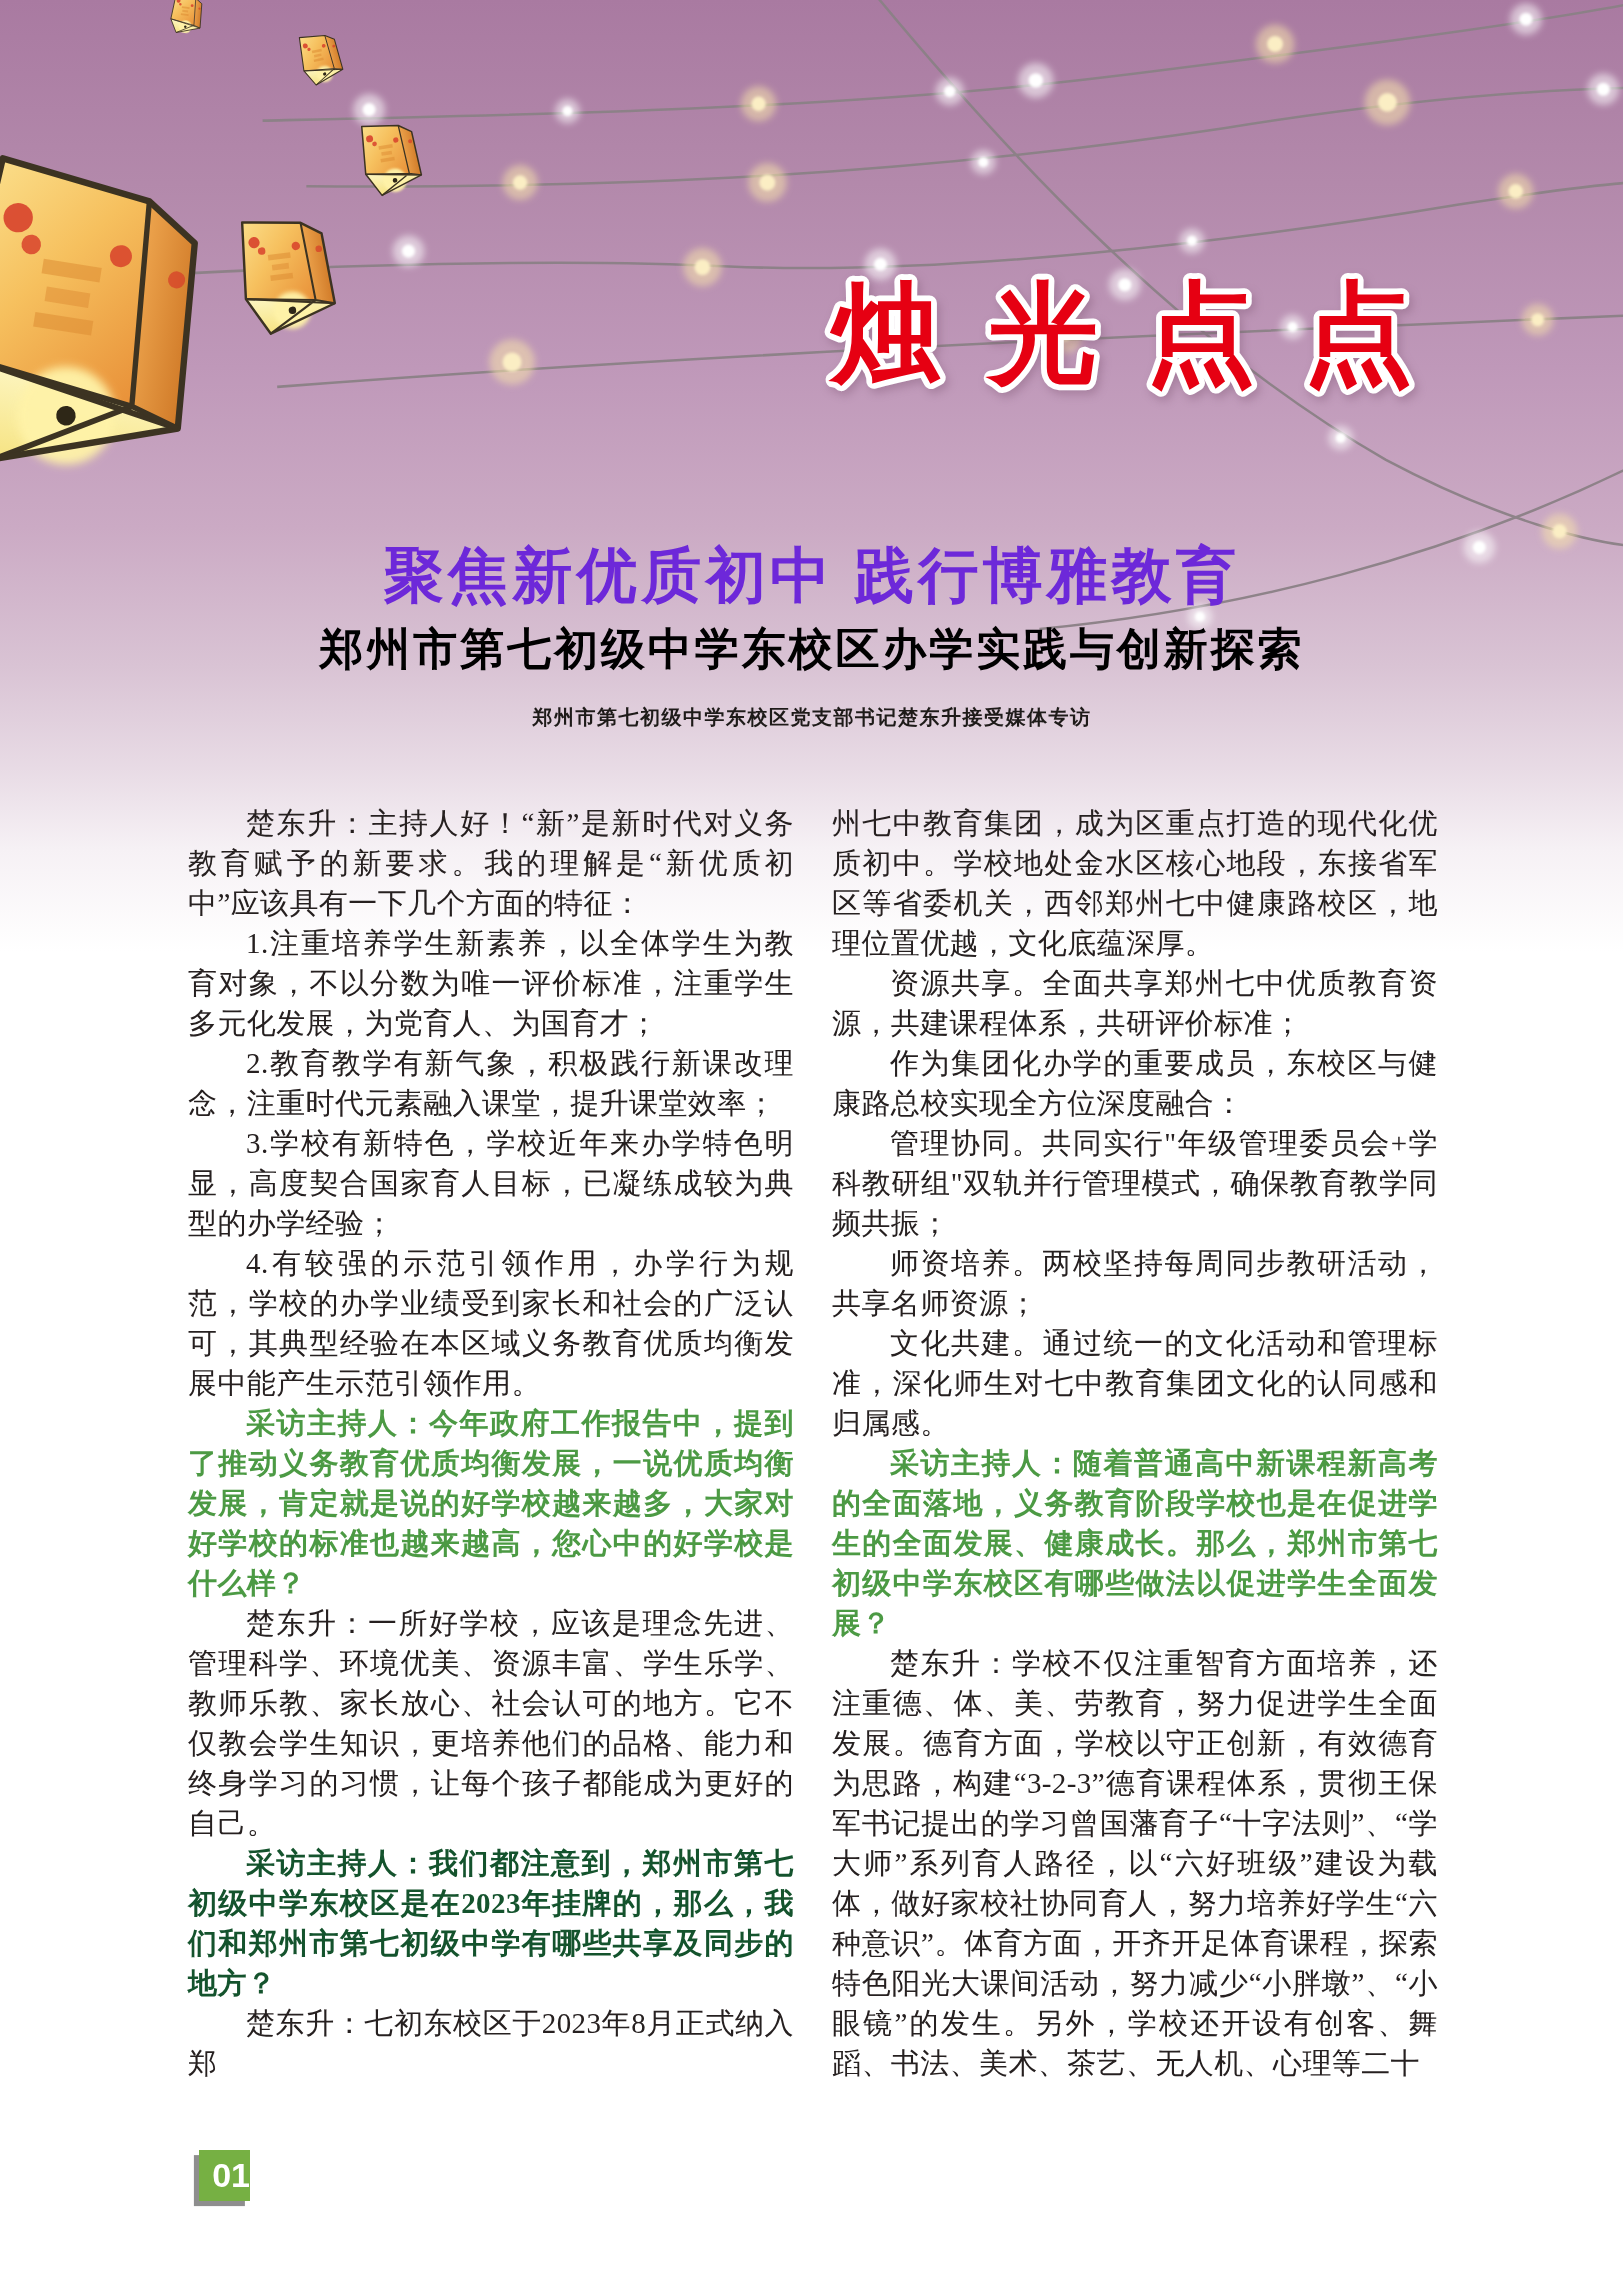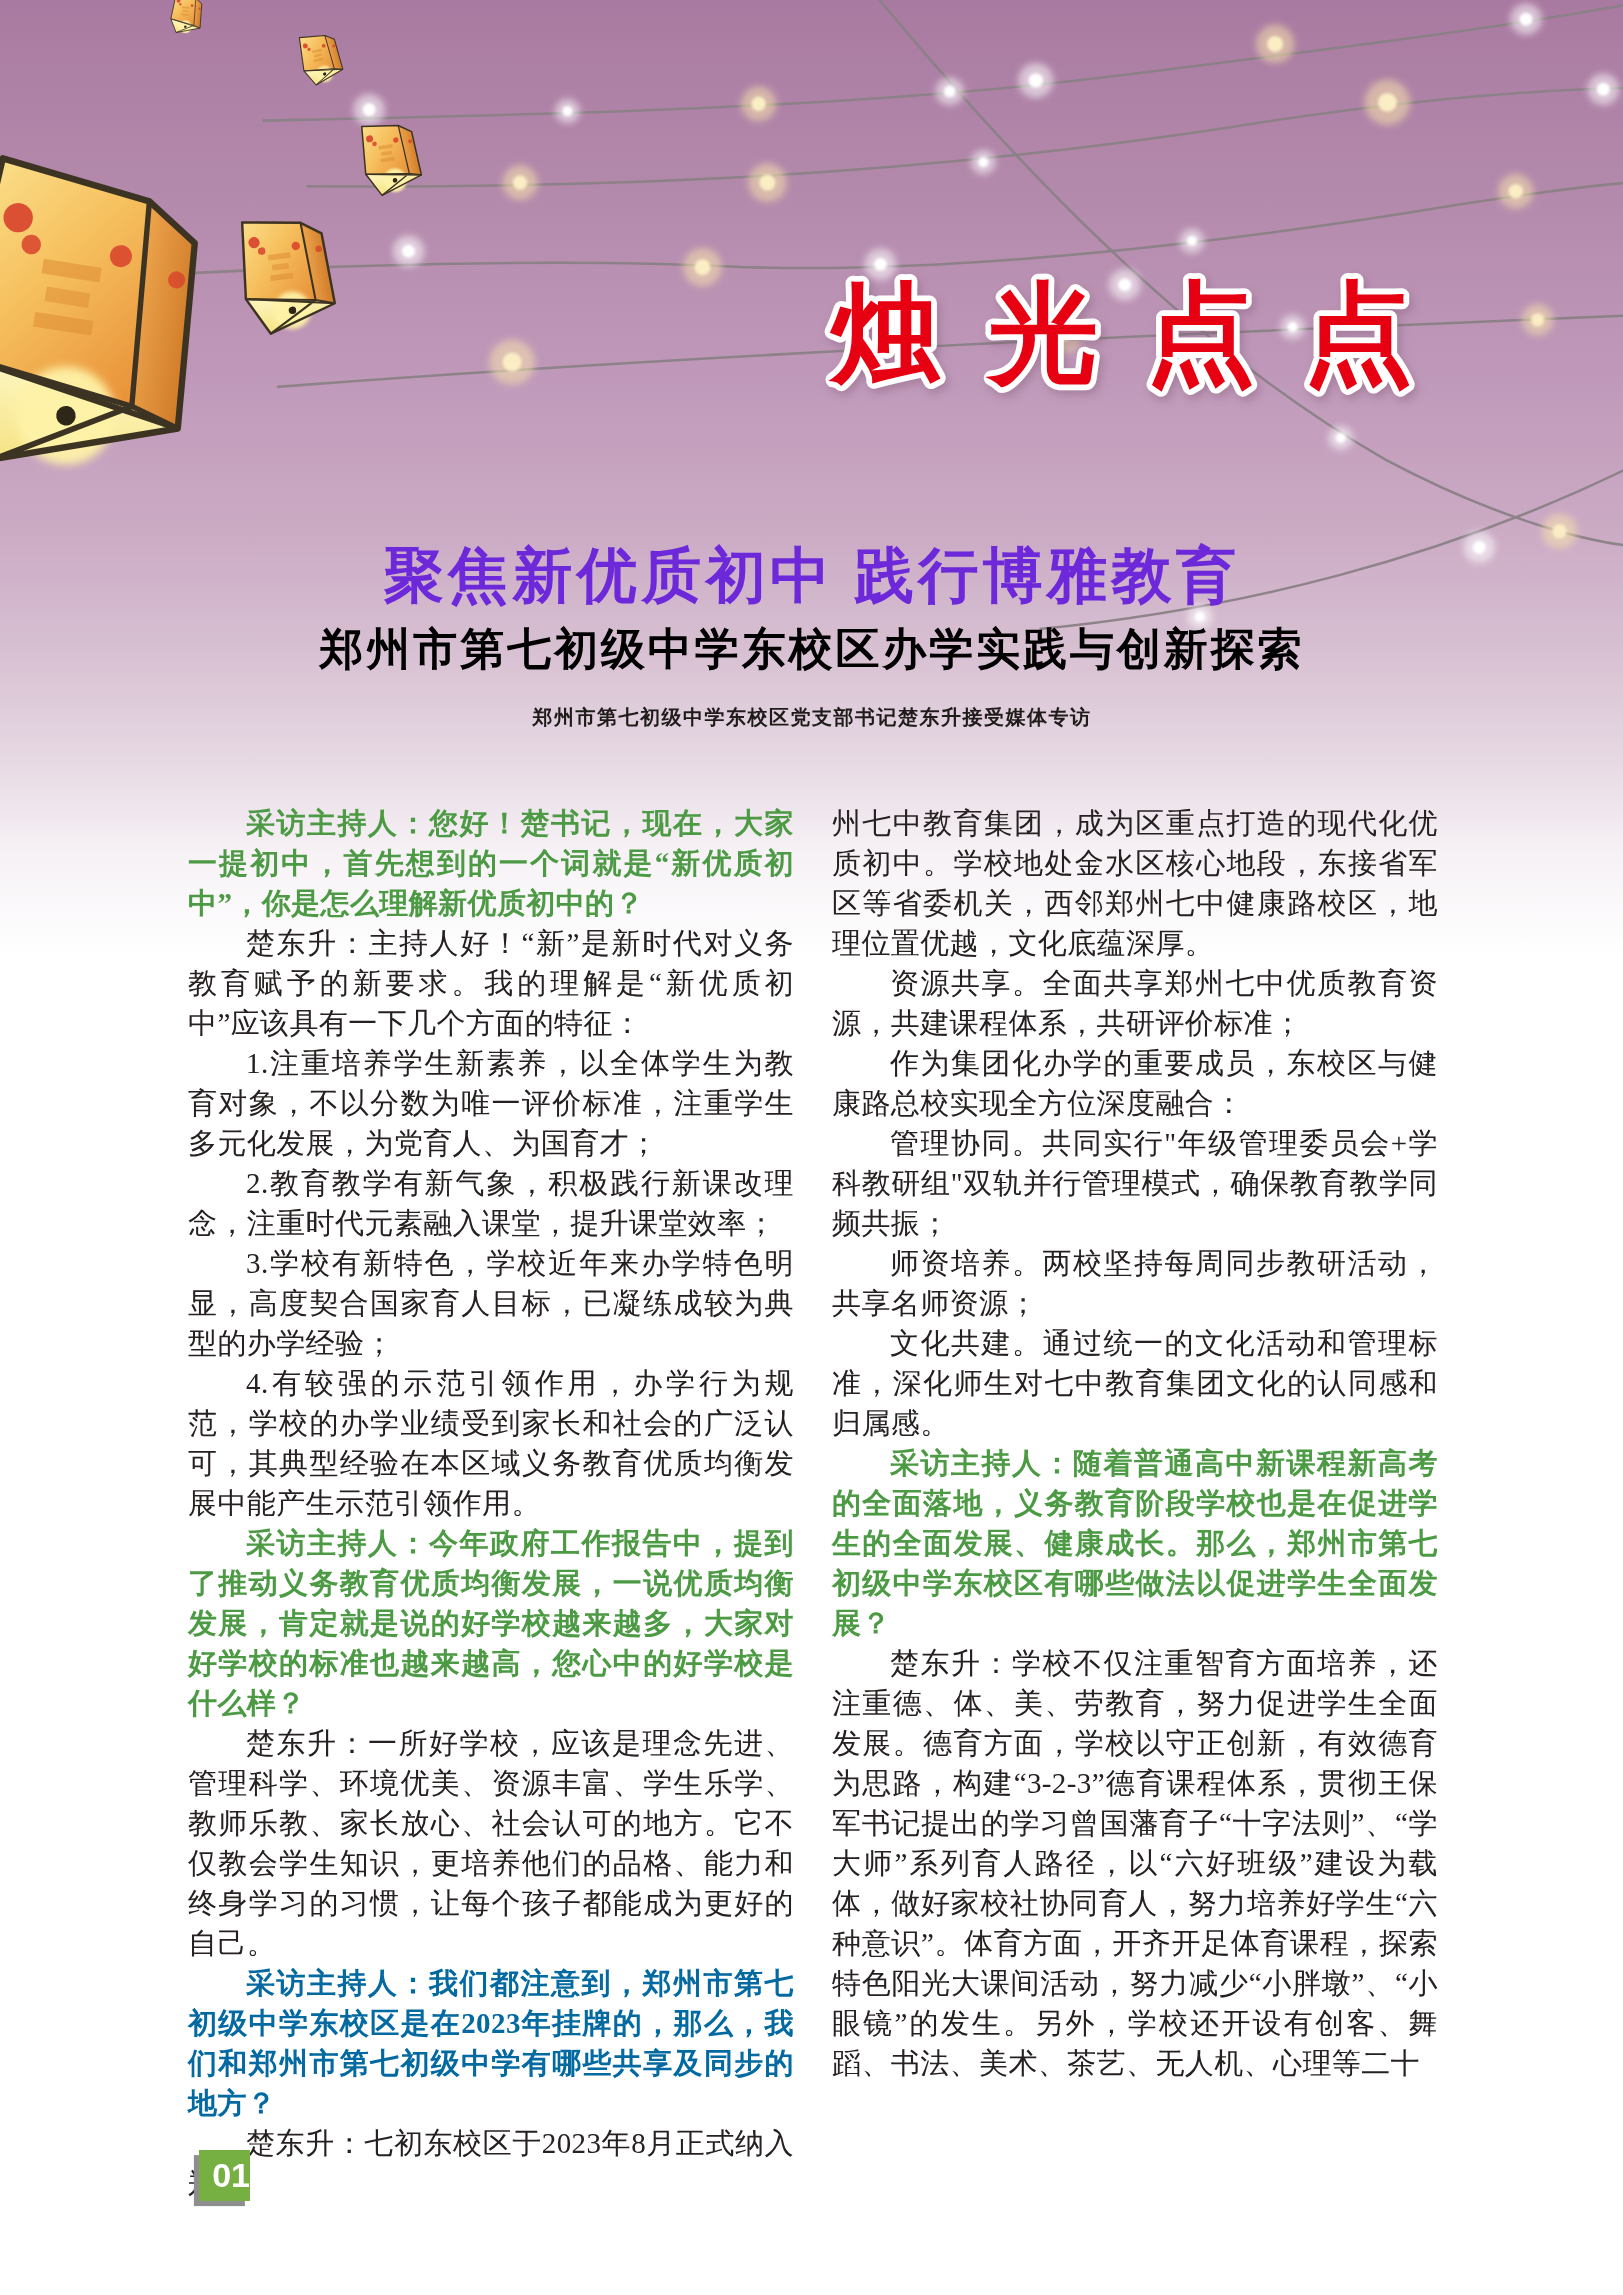--- a/index.html
+++ b/index.html
@@ -163,29 +163,28 @@
 
 <svg id="masthead" class="abs" viewBox="0 0 1000 240" width="730" height="175">
   <text x="500" y="178" text-anchor="middle" font-size="150" letter-spacing="66" fill="#e60012" stroke="#ffffff" stroke-width="16" paint-order="stroke" stroke-linejoin="round">烛光点点</text>
 </svg>
 
 <div id="title1" class="abs title-wrap" style="color: #6d28d9;">聚焦新优质初中 践行博雅教育</div>
 <div id="title2" class="abs title-wrap" style="color: #000000;">郑州市第七初级中学东校区办学实践与创新探索</div>
 <div id="subtitle" class="abs title-wrap">郑州市第七初级中学东校区党支部书记楚东升接受媒体专访</div>
 
 <div id="col-left" class="abs col">
-    <p class="host" style="color: rgb(76, 154, 68);">采访主持人：您好！楚书记，现在，大家一提初中，首先想到的一个词就是“新优质初中”，你是怎么理解新优质初中的？</p>
     <p class="answer">楚东升：主持人好！“新”是新时代对义务教育赋予的新要求。我的理解是“新优质初中”应该具有一下几个方面的特征：</p>
     <p class="answer">1.注重培养学生新素养，以全体学生为教育对象，不以分数为唯一评价标准，注重学生多元化发展，为党育人、为国育才；</p>
     <p class="answer">2.教育教学有新气象，积极践行新课改理念，注重时代元素融入课堂，提升课堂效率；</p>
     <p class="answer">3.学校有新特色，学校近年来办学特色明显，高度契合国家育人目标，已凝练成较为典型的办学经验；</p>
     <p class="answer">4.有较强的示范引领作用，办学行为规范，学校的办学业绩受到家长和社会的广泛认可，其典型经验在本区域义务教育优质均衡发展中能产生示范引领作用。</p>
     <p class="host" style="color: rgb(76, 154, 68);">采访主持人：今年政府工作报告中，提到了推动义务教育优质均衡发展，一说优质均衡发展，肯定就是说的好学校越来越多，大家对好学校的标准也越来越高，您心中的好学校是什么样？</p>
     <p class="answer">楚东升：一所好学校，应该是理念先进、管理科学、环境优美、资源丰富、学生乐学、教师乐教、家长放心、社会认可的地方。它不仅教会学生知识，更培养他们的品格、能力和终身学习的习惯，让每个孩子都能成为更好的自己。</p>
-    <p class="host" style="color: #0369a1;">采访主持人：我们都注意到，郑州市第七初级中学东校区是在2023年挂牌的，那么，我们和郑州市第七初级中学有哪些共享及同步的地方？</p>
+    <p class="host" style="color: #14532d;">采访主持人：我们都注意到，郑州市第七初级中学东校区是在2023年挂牌的，那么，我们和郑州市第七初级中学有哪些共享及同步的地方？</p>
     <p class="answer">楚东升：七初东校区于2023年8月正式纳入郑</p>
   </div>
 <div id="col-right" class="abs col">
     <p class="answer noindent">州七中教育集团，成为区重点打造的现代化优质初中。学校地处金水区核心地段，东接省军区等省委机关，西邻郑州七中健康路校区，地理位置优越，文化底蕴深厚。</p>
     <p class="answer">资源共享。全面共享郑州七中优质教育资源，共建课程体系，共研评价标准；</p>
     <p class="answer">作为集团化办学的重要成员，东校区与健康路总校实现全方位深度融合：</p>
     <p class="answer">管理协同。共同实行"年级管理委员会+学科教研组"双轨并行管理模式，确保教育教学同频共振；</p>
     <p class="answer">师资培养。两校坚持每周同步教研活动，共享名师资源；</p>
     <p class="answer">文化共建。通过统一的文化活动和管理标准，深化师生对七中教育集团文化的认同感和归属感。</p>
     <p class="host" style="color: rgb(76, 154, 68);">采访主持人：随着普通高中新课程新高考的全面落地，义务教育阶段学校也是在促进学生的全面发展、健康成长。那么，郑州市第七初级中学东校区有哪些做法以促进学生全面发展？</p>

